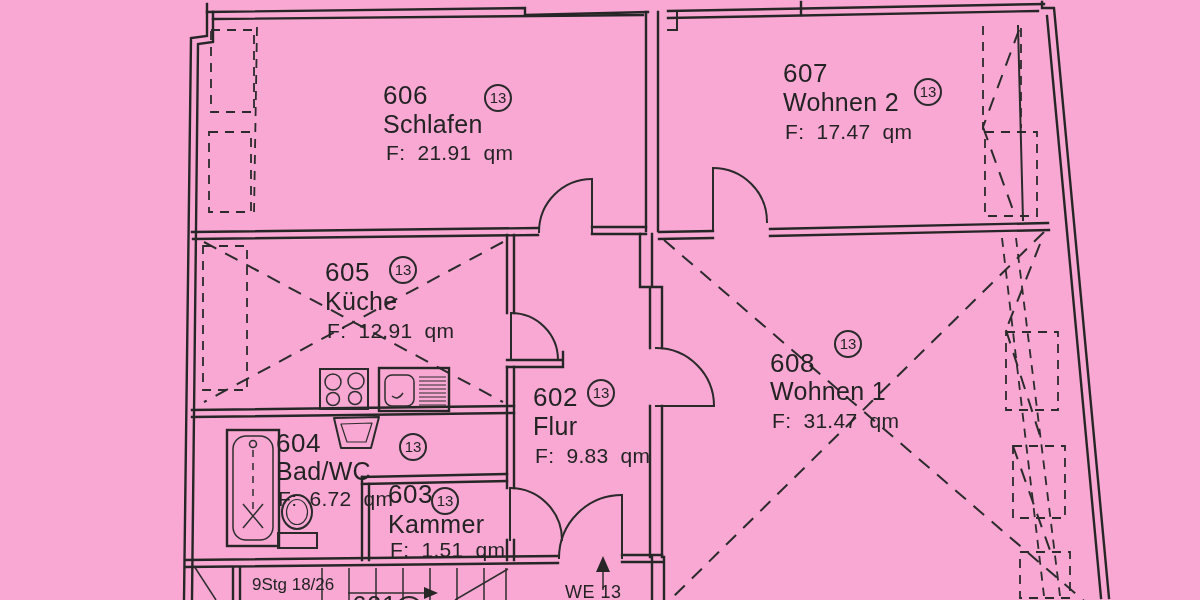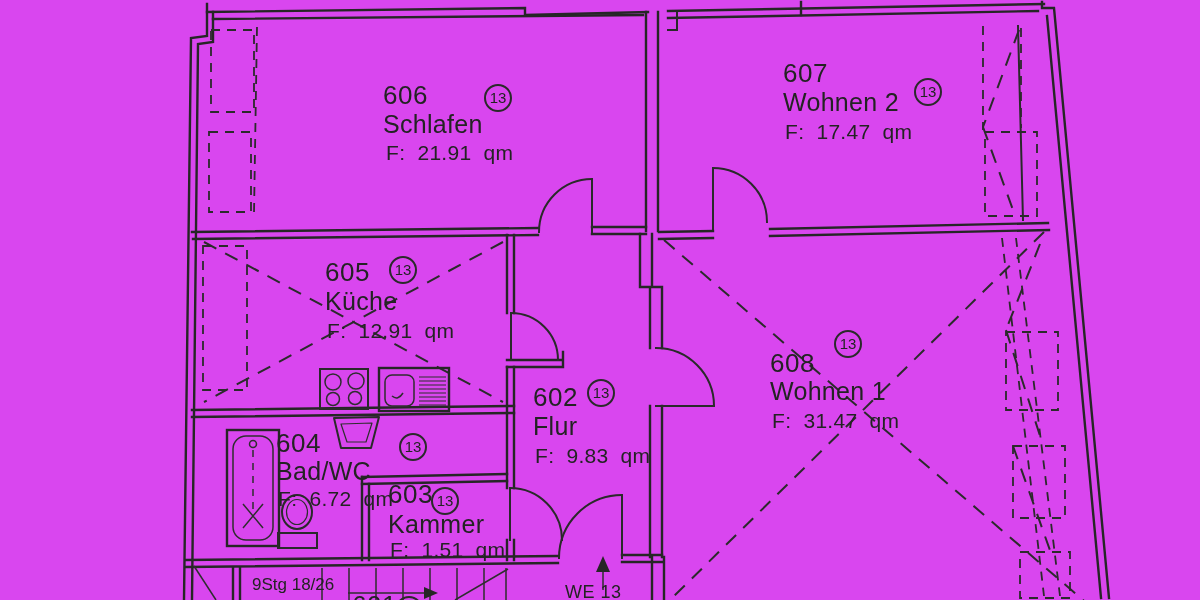--- a/index.html
+++ b/index.html
@@ -1,16 +1,16 @@
 <!DOCTYPE html>
 <html><head>
 <meta charset="utf-8">
 <style>
   html,body{margin:0;padding:0;width:1200px;height:600px;background:#ffffff;overflow:hidden;}
-  #plan-wrap{width:1200px;height:600px;background:#d946ef;position:relative;}
+  #plan-wrap{width:1200px;height:600px;background:#f9a8d4;position:relative;}
   svg{display:block;}
   text{font-family:"Liberation Sans", sans-serif;fill:#232323;}
   .num{font-size:26px;letter-spacing:.5px;}
   .name{font-size:25px;letter-spacing:.3px;}
   .area{font-size:21px;word-spacing:6px;letter-spacing:.3px;}
   .badge-t{font-size:15px;text-anchor:middle;}
   .small-t{font-size:17px;}
   .we-t{font-size:18px;letter-spacing:.5px;}
   .w{stroke:#262626;stroke-width:2.4;fill:none;stroke-linecap:square;}
   .w2{stroke:#2a2a2a;stroke-width:2;fill:none;stroke-linecap:square;}

